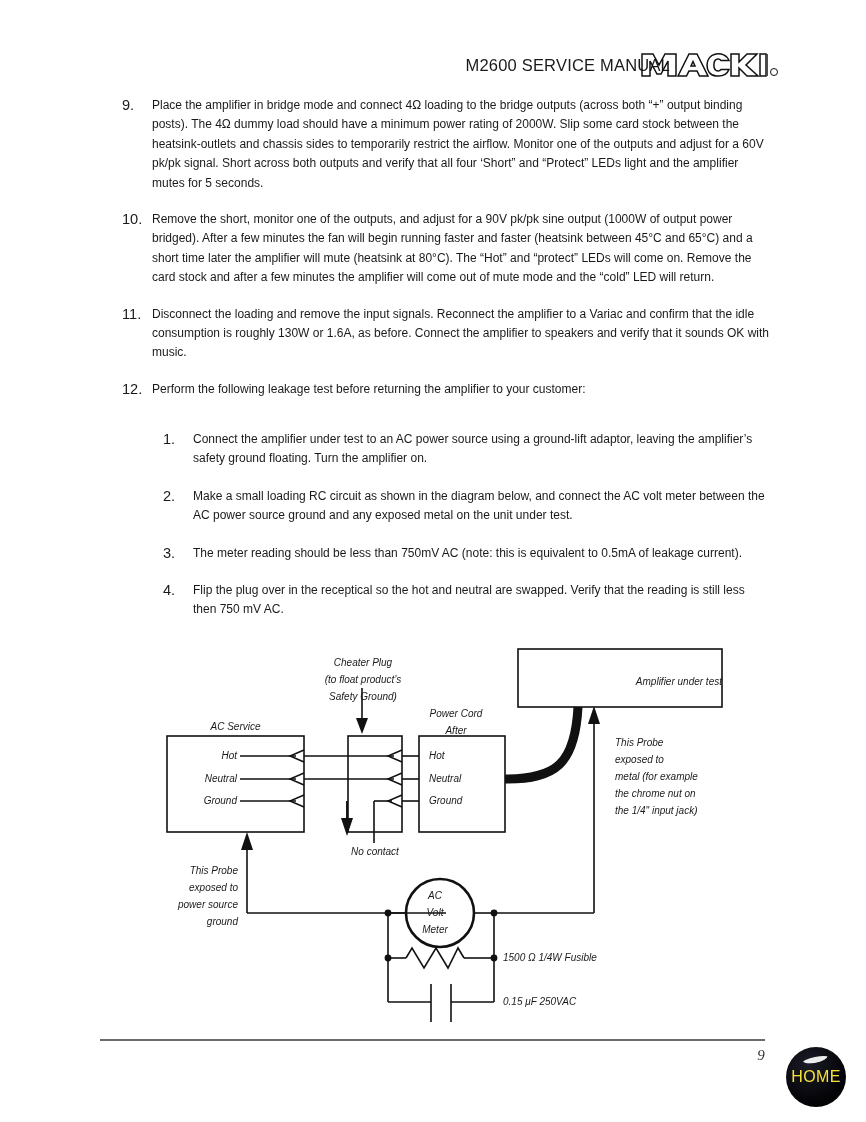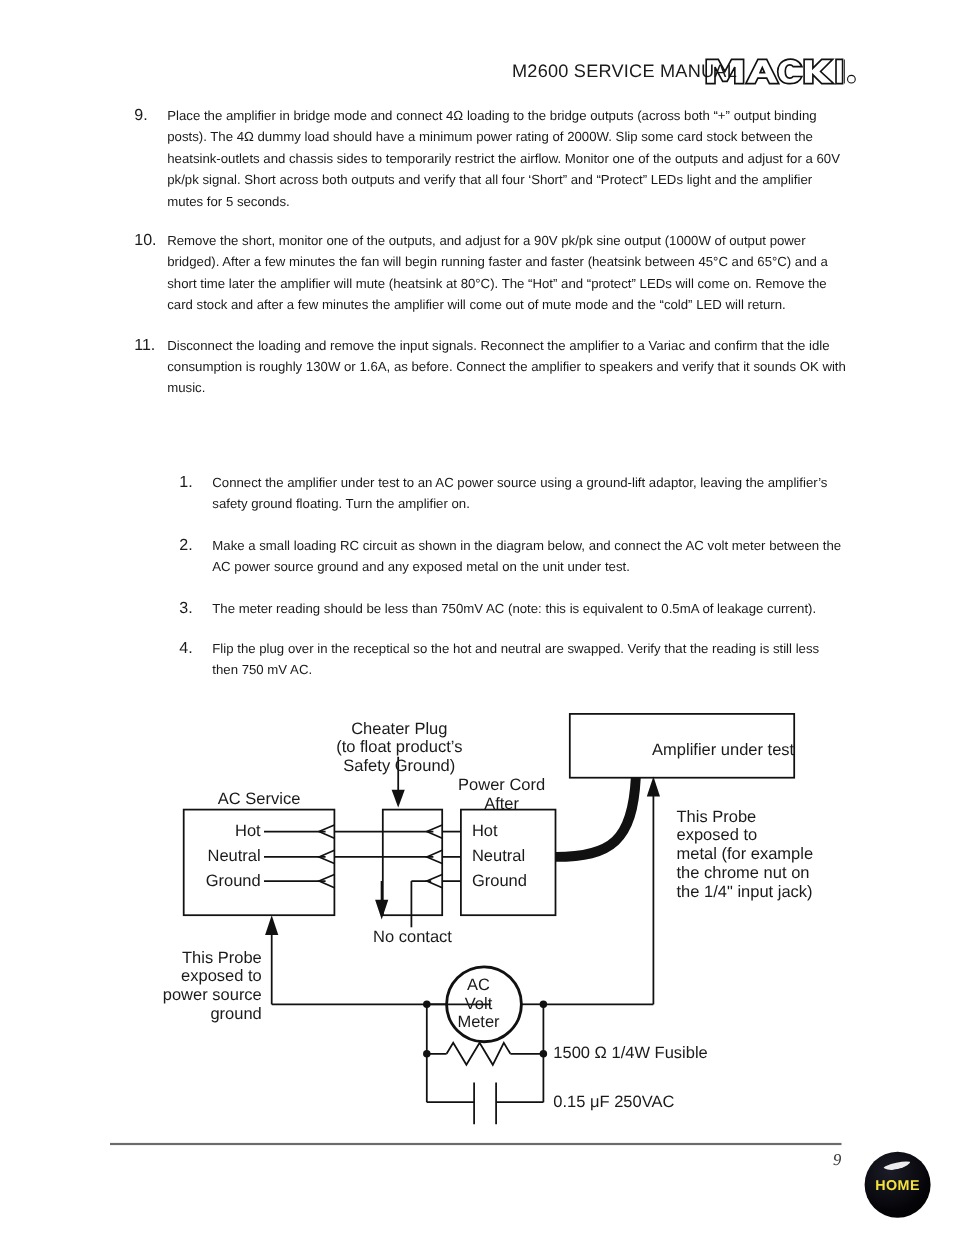--- a/index.html
+++ b/index.html
@@ -87,24 +87,25 @@
   #diagram {
     position: absolute;
     left: 0;
     top: 636px;
     width: 866px;
     height: 392px;
   }
   #diagram svg { display: block; }
   .dlabel {
     position: absolute;
-    font-size: 15px;
+    font-size: 10px;
     line-height: 17px;
     color: #1a1a1a;
     white-space: nowrap;
+    font-style: italic;
   }
   .dlabel.center { text-align: center; }
   .dlabel.right  { text-align: right; }
 
   
   #footer-rule {
     position: absolute;
     left: 100px;
     top: 1039px;
     width: 665px;
@@ -135,22 +136,22 @@
   #home-button-label {
     position: absolute;
     left: 0;
     top: 0;
     width: 60px;
     height: 60px;
     display: flex;
     align-items: center;
     justify-content: center;
     color: #f5e33c;
-    font-size: 13px;
-    font-weight: bold;
+    font-size: 16px;
+    font-weight: normal;
     letter-spacing: 0.4px;
   }
   #home-highlight {
     position: absolute;
     left: 16px;
     top: 5px;
     width: 26px;
     height: 11px;
     border-radius: 50%;
     background: #ffffff;
@@ -191,20 +192,24 @@
     <div class="step-body">Place the amplifier in bridge mode and connect 4Ω loading to the bridge outputs (across both “+” output binding posts). The 4Ω dummy load should have a minimum power rating of 2000W. Slip some card stock between the heatsink-outlets and chassis sides to temporarily restrict the airflow. Monitor one of the outputs and adjust for a 60V pk/pk signal.  Short across both outputs and verify that all four ‘Short” and “Protect” LEDs light and the amplifier mutes for 5 seconds.</div>
   </div>
   <div class="step">
     <div class="step-num">10.</div>
     <div class="step-body">Remove the short, monitor one of the outputs, and adjust for a 90V pk/pk sine output (1000W of output power bridged). After a few minutes the fan will begin running faster and faster (heatsink between 45°C and 65°C) and a short time later the amplifier will mute (heatsink at 80°C). The “Hot” and “protect” LEDs will come on. Remove the card stock and after a few minutes the amplifier will come out of mute mode and the “cold” LED will return.</div>
   </div>
   <div class="step">
     <div class="step-num">11.</div>
     <div class="step-body">Disconnect the loading and remove the input signals. Reconnect the amplifier to a Variac and confirm that the idle consumption is roughly 130W or 1.6A, as before. Connect the amplifier to speakers and verify that it sounds OK with music.</div>
   </div>
+  <div class="step">
+    <div class="step-num">12.</div>
+    <div class="step-body">Perform the following leakage test before returning the amplifier to your customer:</div>
+  </div>
 </div>
 
 <div id="substeps">
   <div class="step">
     <div class="step-num">1.</div>
     <div class="step-body">Connect the amplifier under test to an AC power source using a ground-lift adaptor, leaving the amplifier’s safety ground floating. Turn the amplifier on.</div>
   </div>
   <div class="step">
     <div class="step-num">2.</div>
     <div class="step-body">Make a small loading RC circuit as shown in the diagram below, and connect the AC volt meter between the AC power source ground and any exposed metal on the unit under test.</div>

